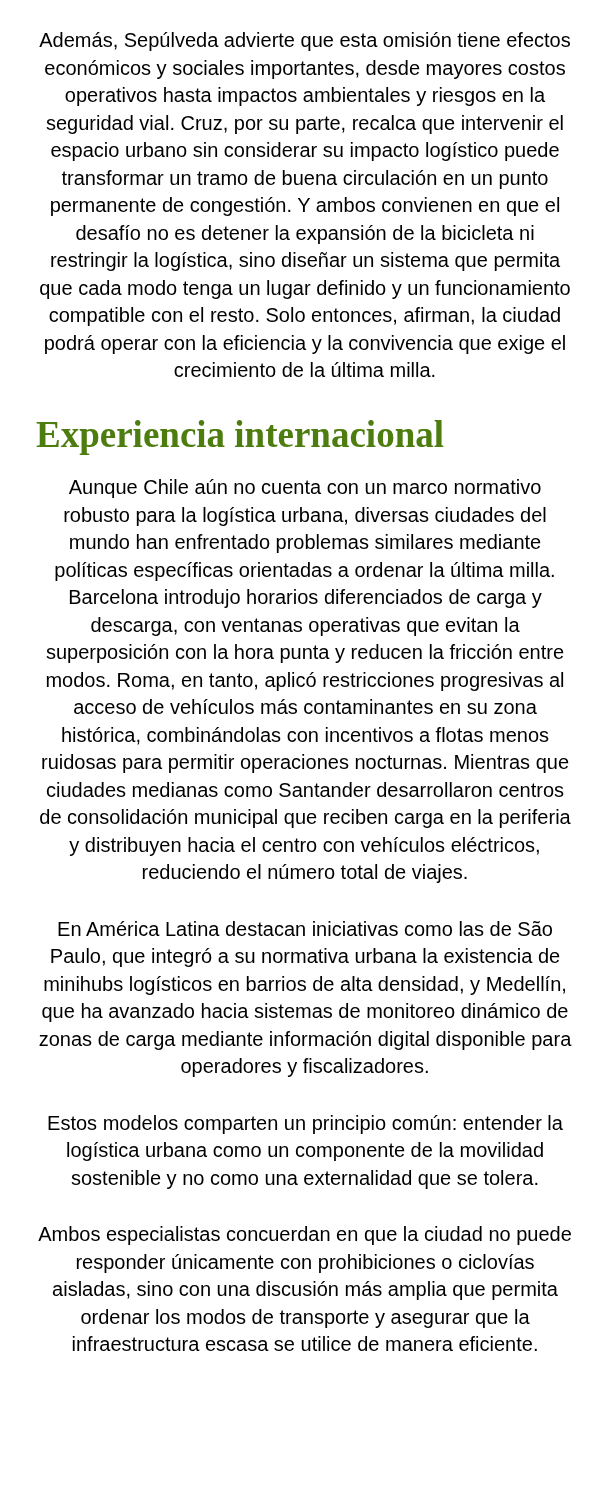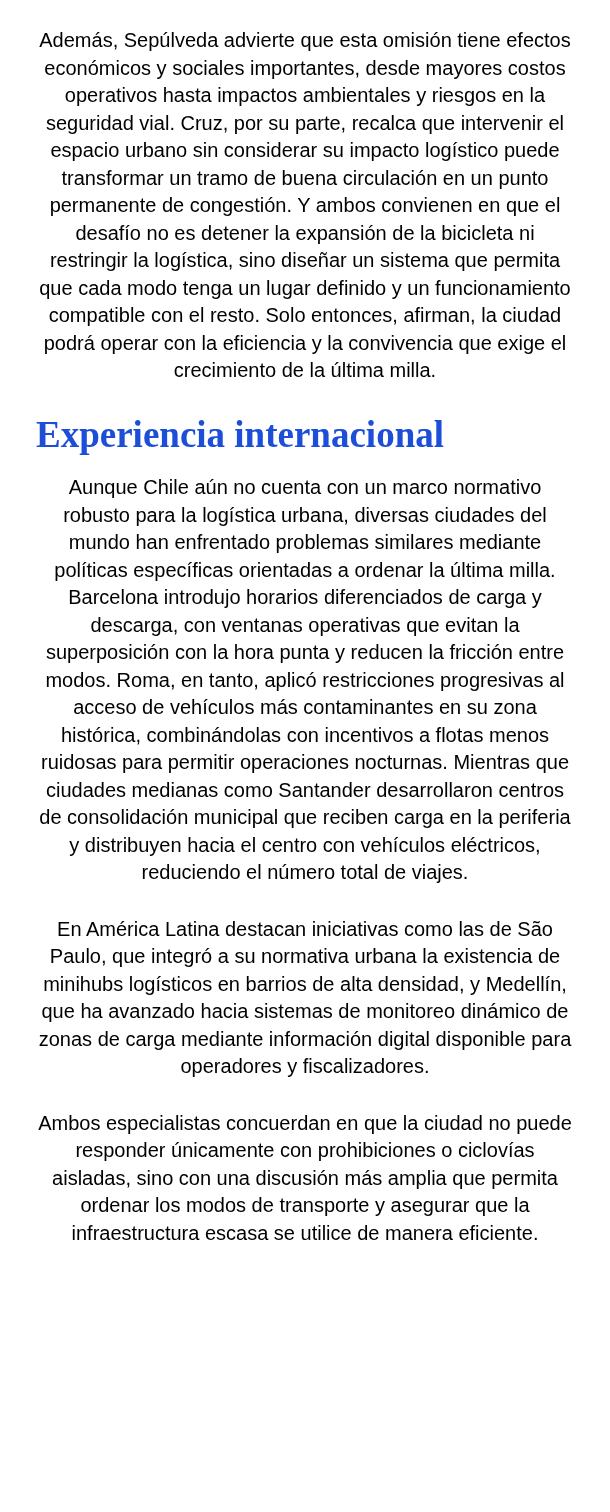--- a/index.html
+++ b/index.html
@@ -28,32 +28,33 @@
   }
   .article-body p:last-child {
     margin-bottom: 12px;
   }
   .section-heading {
     font-family: "Liberation Serif", "DejaVu Serif", serif;
     font-weight: 700;
     font-size: 37px;
     line-height: 1.15;
     margin: 23px 0 18px 0;
-    color: #1d4ed8;
+    color: #4d7c0f;
     letter-spacing: 0;
   }
 </style>
 </head>
 <body>
 
 <article class="article-body">
   <p>Además, Sepúlveda advierte que esta omisión tiene efectos económicos y sociales importantes, desde mayores costos operativos hasta impactos ambientales y riesgos en la seguridad vial. Cruz, por su parte, recalca que intervenir el espacio urbano sin considerar su impacto logístico puede transformar un tramo de buena circulación en un punto permanente de congestión. Y ambos convienen en que el desafío no es detener la expansión de la bicicleta ni restringir la logística, sino diseñar un sistema que permita que cada modo tenga un lugar definido y un funcionamiento compatible con el resto. Solo entonces, afirman, la ciudad podrá operar con la eficiencia y la convivencia que exige el crecimiento de la última milla.</p>
 
   <h2 class="section-heading">Experiencia internacional</h2>
 
   <p>Aunque Chile aún no cuenta con un marco normativo robusto para la logística urbana, diversas ciudades del mundo han enfrentado problemas similares mediante políticas específicas orientadas a ordenar la última milla. Barcelona introdujo horarios diferenciados de carga y descarga, con ventanas operativas que evitan la superposición con la hora punta y reducen la fricción entre modos. Roma, en tanto, aplicó restricciones progresivas al acceso de vehículos más contaminantes en su zona histórica, combinándolas con incentivos a flotas menos ruidosas para permitir operaciones nocturnas. Mientras que ciudades medianas como Santander desarrollaron centros de consolidación municipal que reciben carga en la periferia y distribuyen hacia el centro con vehículos eléctricos, reduciendo el número total de viajes.</p>
 
   <p>En América Latina destacan iniciativas como las de São Paulo, que integró a su normativa urbana la existencia de minihubs logísticos en barrios de alta densidad, y Medellín, que ha avanzado hacia sistemas de monitoreo dinámico de zonas de carga mediante información digital disponible para operadores y fiscalizadores.</p>
 
 
+  <p>Estos modelos comparten un principio común: entender la logística urbana como un componente de la movilidad sostenible y no como una externalidad que se tolera.</p>
 
   <p>Ambos especialistas concuerdan en que la ciudad no puede responder únicamente con prohibiciones o ciclovías aisladas, sino con una discusión más amplia que permita ordenar los modos de transporte y asegurar que la infraestructura escasa se utilice de manera eficiente.</p>
 </article>
 
 </body></html>

